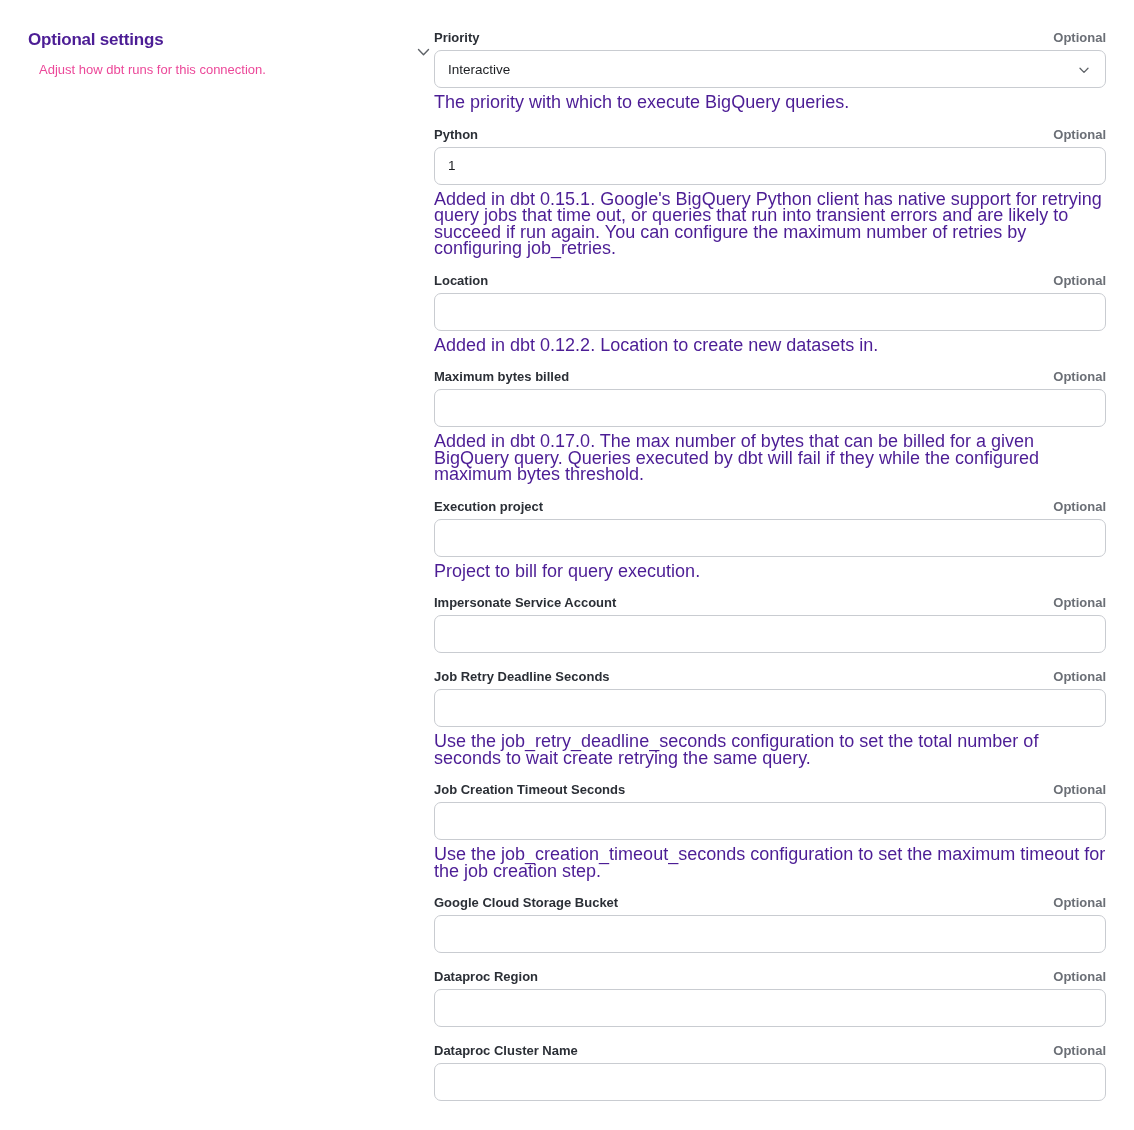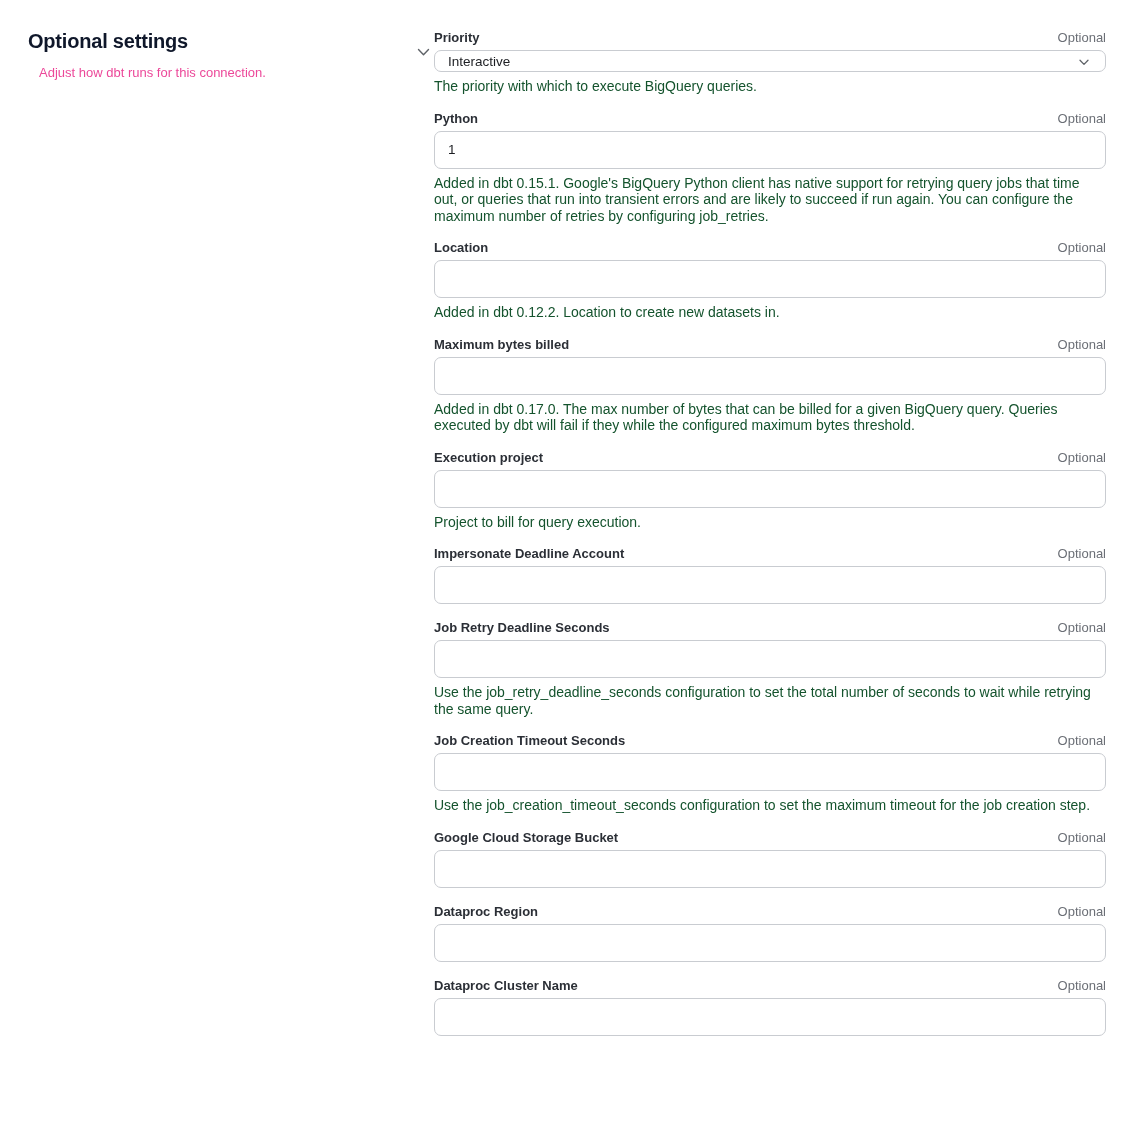--- a/index.html
+++ b/index.html
@@ -22,24 +22,24 @@
   .left-col {
     width: 406px;
     flex-shrink: 0;
     display: flex;
     justify-content: space-between;
     align-items: flex-start;
     padding-right: 0;
   }
   .section-heading h1 {
     margin: 0 0 4px 0;
-    font-size: 20px;
+    font-size: 17px;
     font-weight: 700;
     letter-spacing: -0.2px;
-    color: #0f172a;
+    color: #4c1d95;
   }
   .section-heading p {
     margin: 11px;
     font-size: 13px;
     line-height: 17px;
     color: #ec4899;
     font-weight: 400;
   }
   .collapse-toggle {
     background: none;
@@ -60,56 +60,56 @@
     align-items: baseline;
     margin-bottom: 5px;
   }
   .field-label {
     font-size: 13px;
     font-weight: 600;
     color: #2b2f36;
   }
   .optional-badge {
     font-size: 13px;
-    font-weight: 400;
+    font-weight: 700;
     color: #6b6f76;
   }
   .text-input {
     width: 100%;
     height: 38px;
     border: 1px solid #c9ccd1;
     border-radius: 7px;
     background: #ffffff;
     font-family: "Liberation Sans", sans-serif;
     font-size: 13.5px;
     color: #1c1e22;
     padding: 0 13px;
     outline: none;
   }
   .select-control {
     width: 100%;
-    height: 22px;
+    height: 38px;
     border: 1px solid #c9ccd1;
     border-radius: 7px;
     background: #ffffff;
     display: flex;
     align-items: center;
     justify-content: space-between;
     padding: 0 16px 0 13px;
     cursor: pointer;
   }
   .select-value {
     font-size: 13.5px;
     color: #1c1e22;
   }
   .helper-text {
     margin: 6px 0 0 0;
-    font-size: 14px;
+    font-size: 18px;
     line-height: 16.5px;
-    color: #14532d;
+    color: #4c1d95;
     font-weight: 400;
   }
 </style>
 </head>
 <body>
 
 <div class="page">
   <div class="layout">
 
     <div class="left-col">
@@ -175,33 +175,33 @@
         <div class="field-header">
           <span class="field-label">Execution project</span>
           <span class="optional-badge">Optional</span>
         </div>
         <input type="text" class="text-input" value="" style="">
         <p class="helper-text">Project to bill for query execution.</p>
       </div>
 
       <div class="field">
         <div class="field-header">
-          <span class="field-label">Impersonate Deadline Account</span>
+          <span class="field-label">Impersonate Service Account</span>
           <span class="optional-badge">Optional</span>
         </div>
         <input type="text" class="text-input" value="" style="">
       </div>
 
       <div class="field">
         <div class="field-header">
           <span class="field-label">Job Retry Deadline Seconds</span>
           <span class="optional-badge">Optional</span>
         </div>
         <input type="text" class="text-input" value="" style="">
-        <p class="helper-text">Use the job_retry_deadline_seconds configuration to set the total number of seconds to wait while retrying the same query.</p>
+        <p class="helper-text">Use the job_retry_deadline_seconds configuration to set the total number of seconds to wait create retrying the same query.</p>
       </div>
 
       <div class="field">
         <div class="field-header">
           <span class="field-label">Job Creation Timeout Seconds</span>
           <span class="optional-badge">Optional</span>
         </div>
         <input type="text" class="text-input" value="" style="">
         <p class="helper-text">Use the job_creation_timeout_seconds configuration to set the maximum timeout for the job creation step.</p>
       </div>

